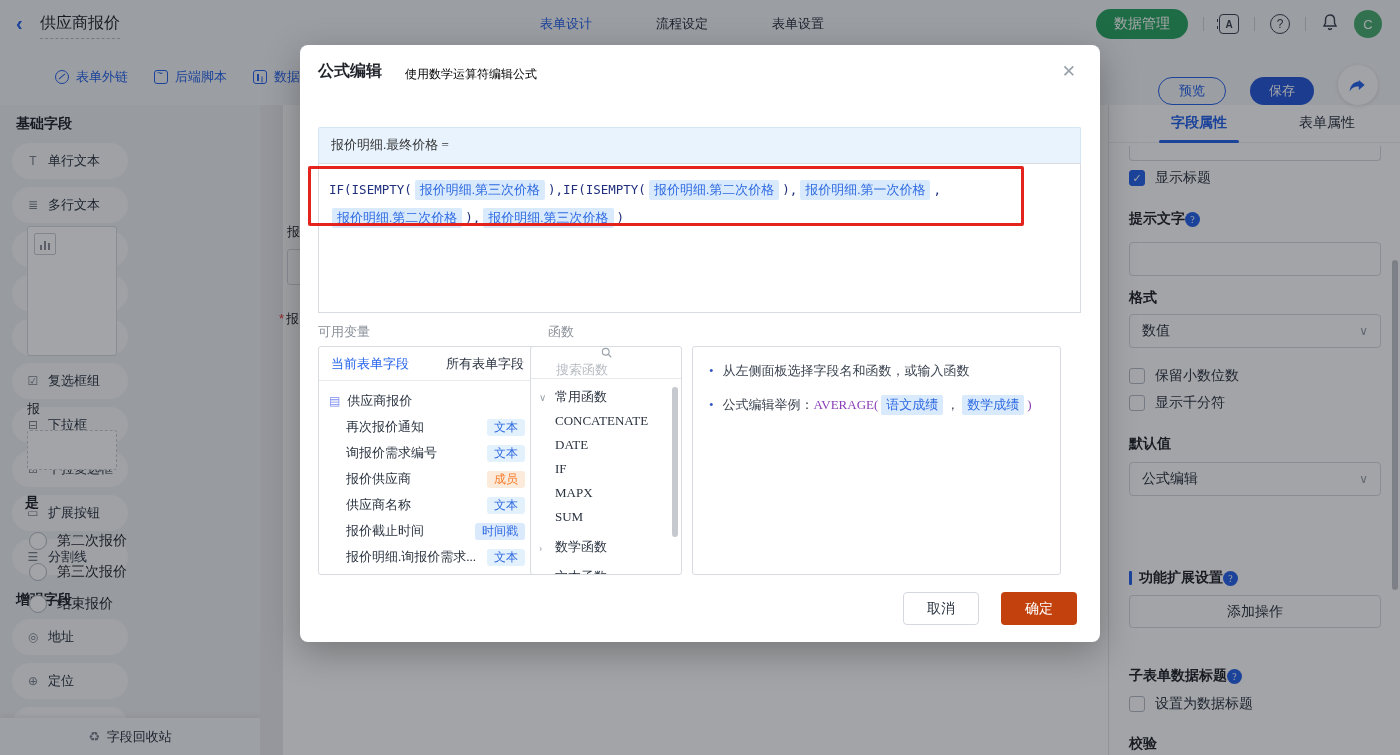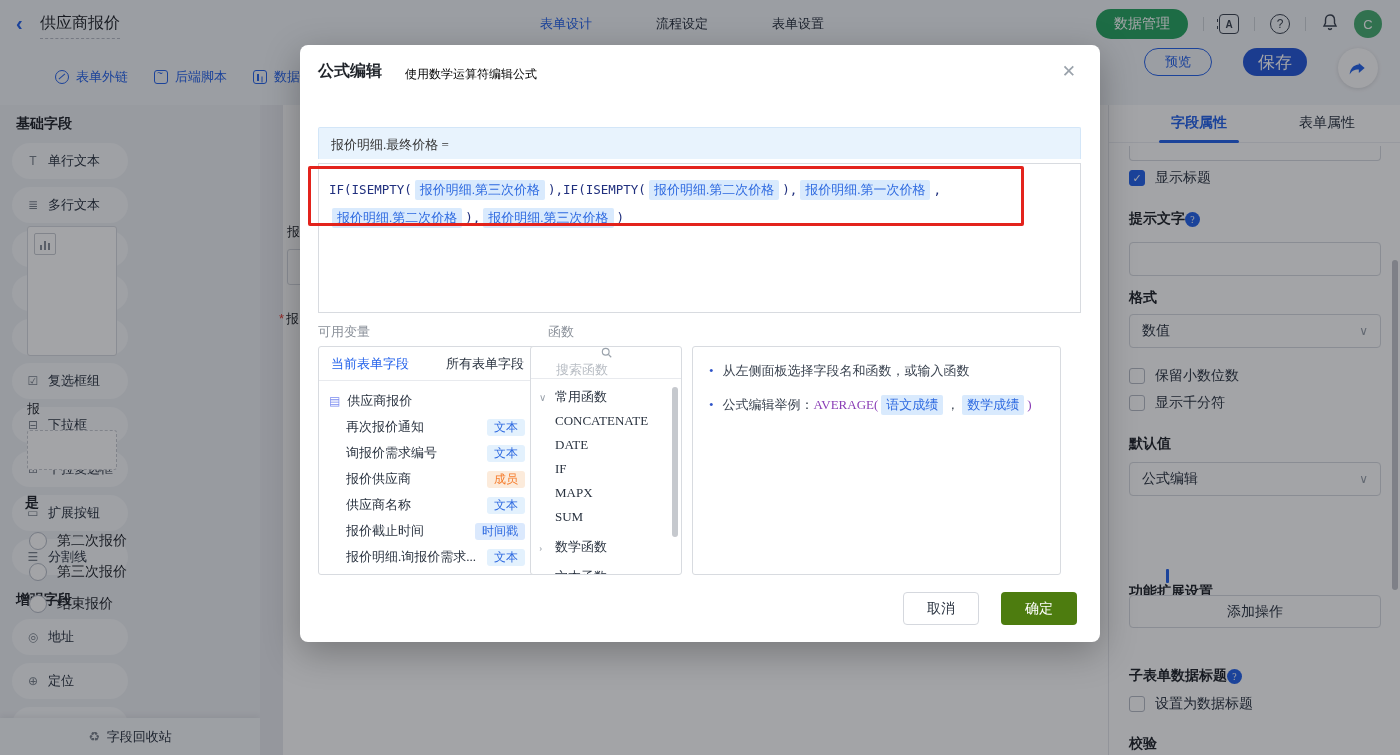--- a/index.html
+++ b/index.html
@@ -28,24 +28,24 @@
 
   
   .toolbar { position:absolute; left:0; top:48px; width:1400px; height:57px; background:#f3f5f8; z-index:1; }
   .toollinks { position:absolute; left:55px; top:0; height:57px; display:flex; gap:26px; align-items:center; }
   .toollink { display:flex; align-items:center; gap:7px; color:#2563eb; font-size:13px; cursor:pointer; }
   .miniicon { width:14px; height:14px; border:1.3px solid #2563eb; border-radius:3px; position:relative; }
   .miniicon.round { border-radius:50%; }
   .miniicon.round:before { content:""; position:absolute; left:2px; top:5px; width:8px; height:1.3px; background:#2563eb; transform:rotate(-40deg); }
   .miniicon.wave:before { content:"~"; position:absolute; left:2px; top:-3px; font-size:10px; color:#2563eb; }
   .miniicon.bars:before { content:""; position:absolute; left:3px; bottom:2px; width:2px; height:7px; background:#2563eb; box-shadow:4px 2px 0 -0.5px #2563eb; }
-  .toolbtns { position:absolute; right:22px; top:0; height:57px; display:flex; gap:31px; align-items:flex-start; }
+  .toolbtns { position:absolute; right:22px; top:0; height:57px; display:flex; gap:24px; align-items:flex-end; }
   .btn-preview { width:68px; height:28px; border:1px solid #2563eb; color:#2563eb; background:transparent;
                  border-radius:15px; font-size:13px; display:flex; align-items:center; justify-content:center; cursor:pointer; }
-  .btn-save { width:64px; height:28px; background:#2457d8; color:#fff; border-radius:15px; font-size:17px;
+  .btn-save { width:64px; height:28px; background:#2457d8; color:#fff; border-radius:15px; font-size:13px;
               display:flex; align-items:center; justify-content:center; cursor:pointer; }
   .sharecircle { width:40px; height:40px; border-radius:50%; background:#fdfdfd; box-shadow:0 1px 4px rgba(0,0,0,.12);
                  display:flex; align-items:center; justify-content:center; cursor:pointer; }
 
   
   .sidebar { position:absolute; left:0; top:105px; width:260px; bottom:0; background:#eef0f4; overflow:hidden; }
   .sec-title { margin:16px 0 10px 16px; font-size:14px; font-weight:bold; color:#1f2329; }
   .sec-title.first { margin-top:10px; }
   .pills { display:flex; flex-wrap:wrap; gap:8px; padding:0 12px; }
   .pill { width:116px; height:36px; background:#f8fafc; border-radius:18px; display:flex; align-items:center;
@@ -100,21 +100,21 @@
   .bluebar { display:inline-block; width:3px; height:14px; background:#2563eb; border-radius:1px; margin-right:7px; }
   .rp-scroll { position:absolute; right:2px; top:155px; width:6px; height:330px; background:#c3c6cb; border-radius:3px; cursor:pointer; }
 
   
   .overlay { position:absolute; inset:0; background:rgba(13,17,23,0.38); z-index:40; }
   .modal { position:absolute; left:300px; top:45px; width:800px; height:597px; background:#fff; border-radius:8px;
            box-shadow:0 10px 36px rgba(0,0,0,.28); z-index:50; }
   .m-title { position:absolute; left:18px; top:16px; font-size:16px; font-weight:bold; color:#1f2329; }
   .m-sub { position:absolute; left:105px; top:21px; font-size:12px; color:#000000; }
   .m-close { position:absolute; right:24px; top:16px; font-size:17px; color:#9aa2ab; cursor:pointer; }
-  .m-target { position:absolute; left:18px; top:82px; width:763px; height:32px; background:#e8f3fd;
+  .m-target { position:absolute; left:18px; top:82px; width:763px; height:41px; background:#e8f3fd;
               border:1px solid #d3e6f8; border-bottom:none; border-radius:2px 2px 0 0;
               font-size:13px; color:#333; line-height:34px; padding-left:12px; }
   .m-editor { position:absolute; left:18px; top:118px; width:763px; height:150px; background:#fff;
               border:1px solid #d8dbe0; padding:12px 10px; line-height:28px; font-size:13px; cursor:text; }
   .kw { font-family:"DejaVu Sans Mono","Liberation Mono",monospace; color:#21307e; font-size:12.5px; }
   .chip { display:inline-block; background:#d9eafd; color:#2e6ae0; border-radius:2px; padding:0 5px; margin:0 3px;
           font-size:13px; line-height:20px; }
   .redbox { position:absolute; left:8px; top:121px; width:716px; height:60px; border:3px solid #e3231c; border-radius:2px; z-index:5; pointer-events:none; }
   .col-label { position:absolute; font-size:13px; color:#8a9099; }
   .panelbox { position:absolute; top:301px; height:229px; border:1px solid #d8dbe0; border-radius:3px; background:#fff; overflow:hidden; }
@@ -140,21 +140,21 @@
   .fgroup { padding-left:8px; gap:6px; margin-top:6px; }
   .fgroup .chv { color:#9aa2ab; font-size:10px; width:10px; }
   .fitem { padding-left:24px; }
   .funcs-scroll { position:absolute; right:3px; top:40px; width:6px; height:150px; background:#c6c9ce; border-radius:3px; cursor:pointer; }
   .helpbox { left:392px; width:369px; padding:13px 16px; }
   .hline { display:flex; gap:9px; font-size:13px; color:#3a4350; margin-bottom:13px; line-height:21px; align-items:baseline; }
   .hline .bu { color:#2f54c9; font-size:13px; }
   .purple { color:#8a3db6; }
   .m-cancel { position:absolute; left:603px; top:547px; width:76px; height:33px; border:1px solid #d5d8de; border-radius:4px;
               background:#fff; font-size:14px; color:#2a3340; display:flex; align-items:center; justify-content:center; cursor:pointer; }
-  .m-ok { position:absolute; left:701px; top:547px; width:76px; height:33px; border-radius:4px; background:#4d7c0f;
+  .m-ok { position:absolute; left:701px; top:547px; width:76px; height:33px; border-radius:4px; background:#c2410c;
           font-size:14px; color:#fff; display:flex; align-items:center; justify-content:center; cursor:pointer; }
 </style>
 </head>
 <body>
 
 <div class="app">
 
   <div class="topbar">
     <span class="back">‹</span>
     <span class="apptitle">供应商报价</span>
@@ -338,21 +338,21 @@
       <span class="cbbox"></span>
       <span class="lbl">显示千分符</span>
     </div>
 
     <div class="rp-label" style="left:20px;top:330px;">默认值</div>
     <div class="rp-select" style="top:357px;">
       <span>公式编辑</span>
       <span class="chev">∨</span>
     </div>
 
-    <div class="rp-label" style="left:20px;top:464px;flex-direction:column;">
+    <div class="rp-label" style="left:20px;top:464px;">
       <span class="bluebar"></span>
       <span>功能扩展设置</span>
       <span class="qmark">?</span>
     </div>
     <div class="rp-btn" style="top:490px;">
       <span>添加操作</span>
     </div>
 
     <div class="rp-label" style="left:20px;top:562px;">
       <span>子表单数据标题</span>

